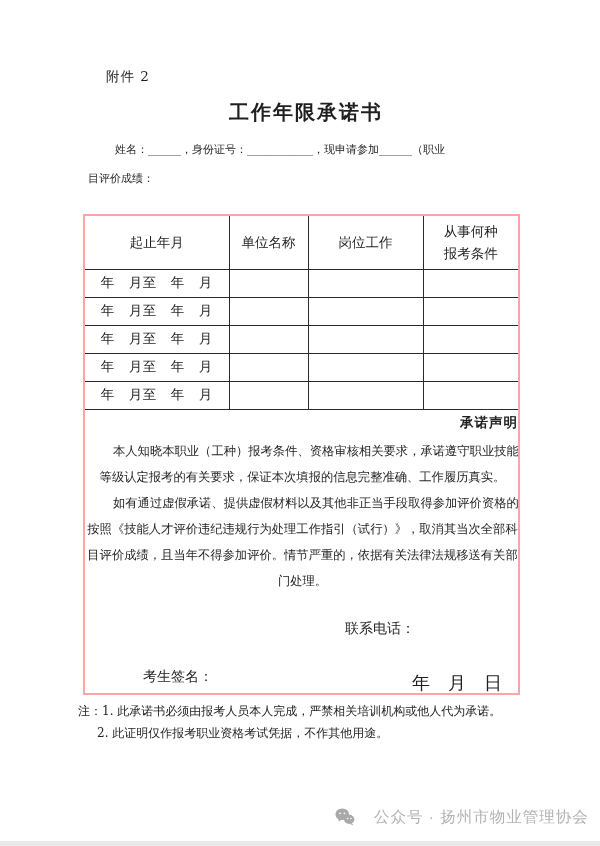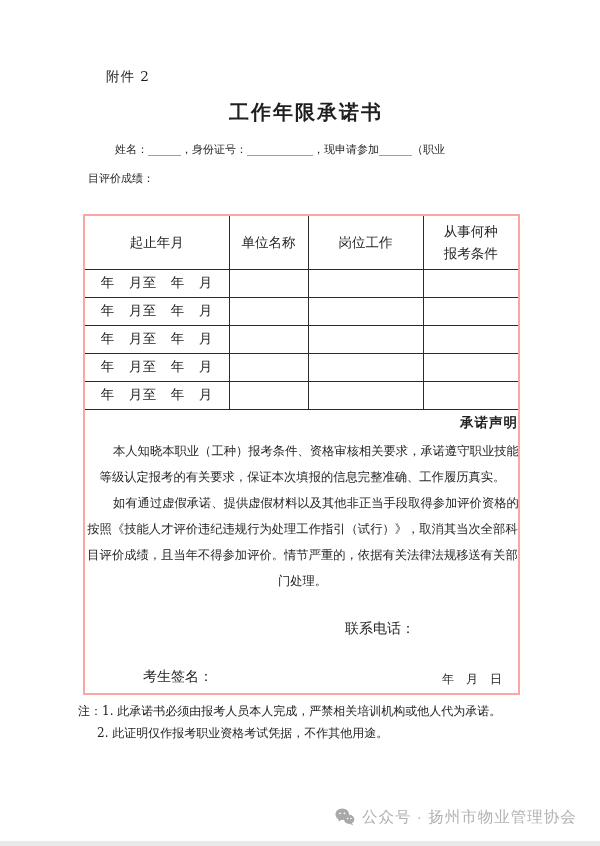--- a/index.html
+++ b/index.html
@@ -52,32 +52,32 @@
   .sig-label {
     position:absolute; top:210px; left:58px;
     font-size:14px; white-space:nowrap;margin-top:48px;
   }
   .phone-label {
     position:absolute; top:210px; left:260px;
     font-size:14px; white-space:nowrap;
   }
   .date-label {
     position:absolute; top:261px; right:16px;
-    font-size:12px; white-space:nowrap;
+    font-size:18px; white-space:nowrap;
   }
 
   .notes {
     position:absolute; left:78px; top:701px; width:460px;
     font-size:12px; line-height:21.5px; white-space:nowrap;
   }
   .notes .note2 { padding-left:19px; }
 
   .watermark {
     position:absolute; left:334px; top:806px;
-    display:flex; align-items:center; gap:6px;
+    display:flex; align-items:center; gap:18px;
     color:#b2b2b2; font-family:"Liberation Sans","DejaVu Sans",sans-serif;
     font-size:15.5px; letter-spacing:1px; white-space:nowrap;
   }
   .watermark svg { display:block; }
 
   .bottom-strip {
     position:absolute; left:0; top:841px; width:600px; height:5px;
     background:#e9e9e9;
   }
 </style>

